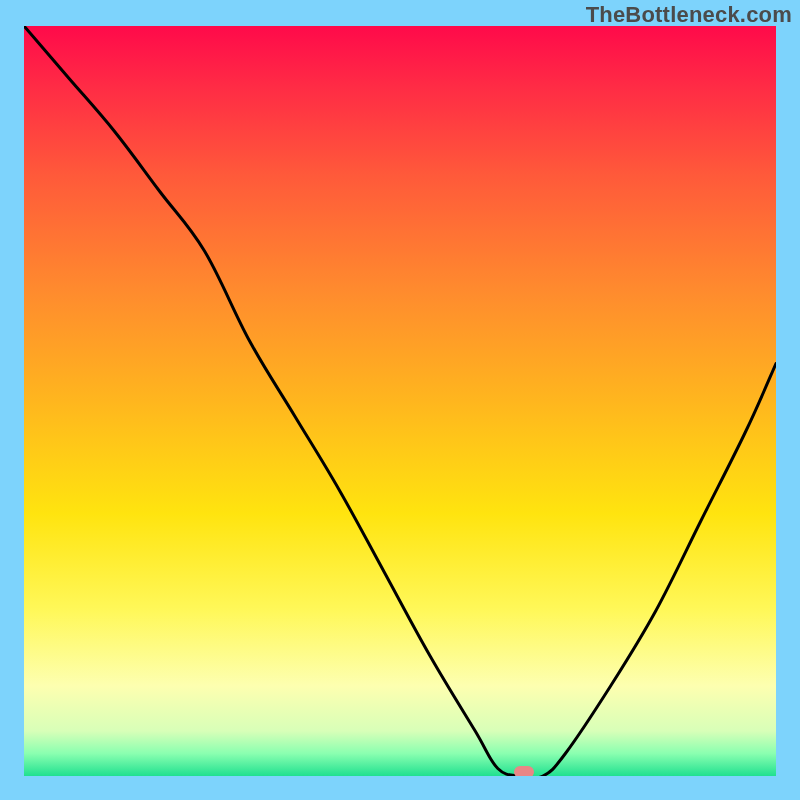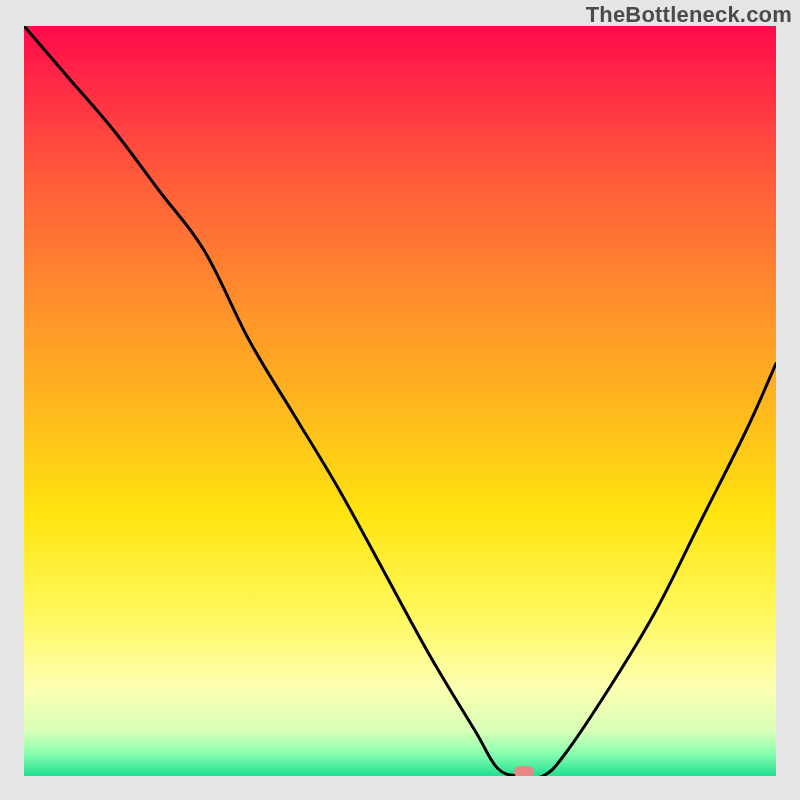--- a/index.html
+++ b/index.html
@@ -7,21 +7,21 @@
     padding: 0;
     width: 800px;
     height: 800px;
     background: #000;
     font-family: Arial, Helvetica, sans-serif;
   }
   .container {
     position: relative;
     width: 800px;
     height: 800px;
-    background: #e5e5e5;
+    background: #7dd3fc;
   }
   .watermark {
     position: absolute;
     top: 2px;
     right: 8px;
     color: #4b4b4b;
     font-size: 22px;
     font-weight: 600;
     letter-spacing: 0.2px;
     z-index: 10;

